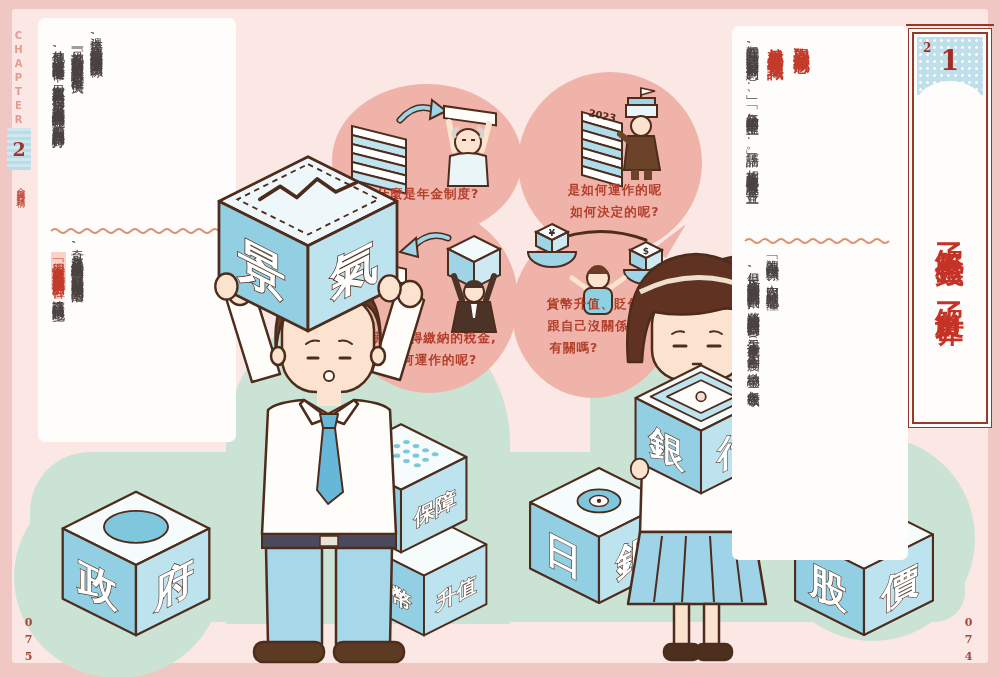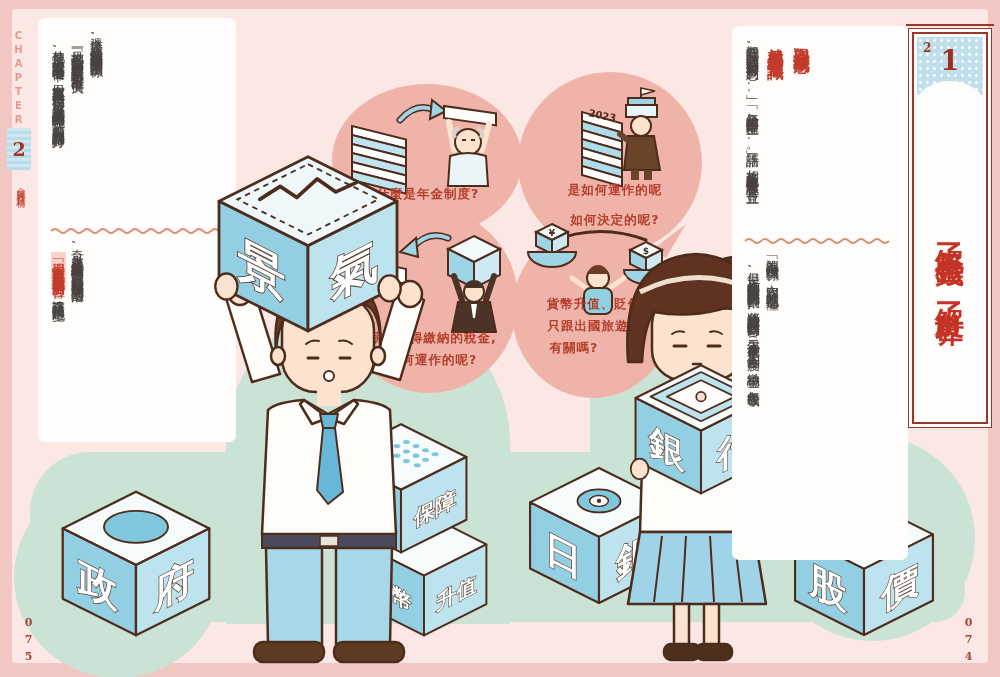--- a/index.html
+++ b/index.html
@@ -144,21 +144,21 @@
       <rect x="100" y="12" width="27" height="7" fill="#9fd4e6" stroke="#4e2c1c" stroke-width="2"></rect>
       <rect x="98" y="19" width="31" height="12" fill="#e8f5f9" stroke="#4e2c1c" stroke-width="2"></rect>
       <circle cx="113" cy="40" r="10" fill="#fbe3d0" stroke="#4e2c1c" stroke-width="2"></circle>
       <path d="M100,50 L126,50 L132,84 L96,84 Z" fill="#6b4328" stroke="#4e2c1c" stroke-width="2"></path>
       <line x1="102" y1="56" x2="92" y2="48" stroke="#6b4328" stroke-width="6" stroke-linecap="round"></line>
       <rect x="103" y="84" width="8" height="10" fill="#6b4328"></rect>
         <rect x="116" y="84" width="8" height="10" fill="#6b4328"></rect>
     </g>
   </svg>
   <div class="caption" style="left:540px;top:182px;width:150px;">是如何運作的呢</div>
-  <div class="caption" style="left:540px;top:212px;width:150px;">如何決定的呢?</div>
+  <div class="caption" style="left:540px;top:204px;width:150px;">如何決定的呢?</div>
 
   <svg style="left:522px;top:222px;width:150px;height:120px;" viewBox="0 0 150 120">
     <path d="M28,20 Q76,0 124,18" fill="none" stroke="#4e2c1c" stroke-width="3" stroke-linecap="round"></path>
     <line x1="28" y1="20" x2="28" y2="30" stroke="#4e2c1c" stroke-width="2"></line>
     <line x1="124" y1="18" x2="124" y2="36" stroke="#4e2c1c" stroke-width="2"></line>
     <g stroke="#4e2c1c" stroke-width="2">
       <polygon points="30,2 46,10 30,18 14,10" fill="#f2fafc"></polygon>
       <polygon points="14,10 30,18 30,32 14,24" fill="#9fd4e6"></polygon>
       <polygon points="46,10 30,18 30,32 46,24" fill="#cdeaf3"></polygon>
     </g>
@@ -173,21 +173,21 @@
     <path d="M102,48 a22,14 0 0 0 44,0 z" fill="#9fd4e6" stroke="#4e2c1c" stroke-width="2"></path>
     <g>
       <line x1="64" y1="66" x2="50" y2="56" stroke="#fbe3d0" stroke-width="5" stroke-linecap="round"></line>
       <line x1="88" y1="66" x2="102" y2="56" stroke="#fbe3d0" stroke-width="5" stroke-linecap="round"></line>
       <circle cx="76" cy="56" r="11" fill="#fbe3d0" stroke="#4e2c1c" stroke-width="2"></circle>
       <path d="M66,52 q2,-9 10,-9 q8,0 10,9" fill="#6b3b25"></path>
       <rect x="62" y="66" width="28" height="26" rx="7" fill="#8fd0e2" stroke="#4e2c1c" stroke-width="2"></rect>
     </g>
   </svg>
   <div class="caption" style="left:528px;top:296px;width:132px;">貨幣升值、貶值</div>
-  <div class="caption" style="left:522px;top:318px;width:132px;">只跟出國旅遊</div>
+  <div class="caption" style="left:522px;top:318px;width:132px;">跟自己沒關係</div>
   <div class="caption" style="left:508px;top:340px;width:132px;">有關嗎?</div>
 
   <div class="panel" style="left:38px;top:18px;width:198px;height:424px;">
     <div class="vsec" style="height:196px;">
       <p>退休金等,這些情報與我們的生活有著非常緊密的關係。</p>
       <p class="ind">一旦抱著「我不清楚」的想法迴避重要訊息,有可能得不償失。</p>
       <p class="ind">其他像是,去醫院看病要出示健保卡、在日本買東西要支付消費稅等,你是否思考過這些事情的關聯性呢?對每天聽到的話語保持好</p>
     </div>
     <svg class="wavy" width="176" height="10" viewBox="0 0 176 10" style="position:static;">
       <path d="M2 5 Q6 1 10 5 T18 5 T26 5 T34 5 T42 5 T50 5 T58 5 T66 5 T74 5 T82 5 T90 5 T98 5 T106 5 T114 5 T122 5 T130 5 T138 5 T146 5 T154 5 T162 5 T170 5" fill="none" stroke="#da9272" stroke-width="1.8"></path>

